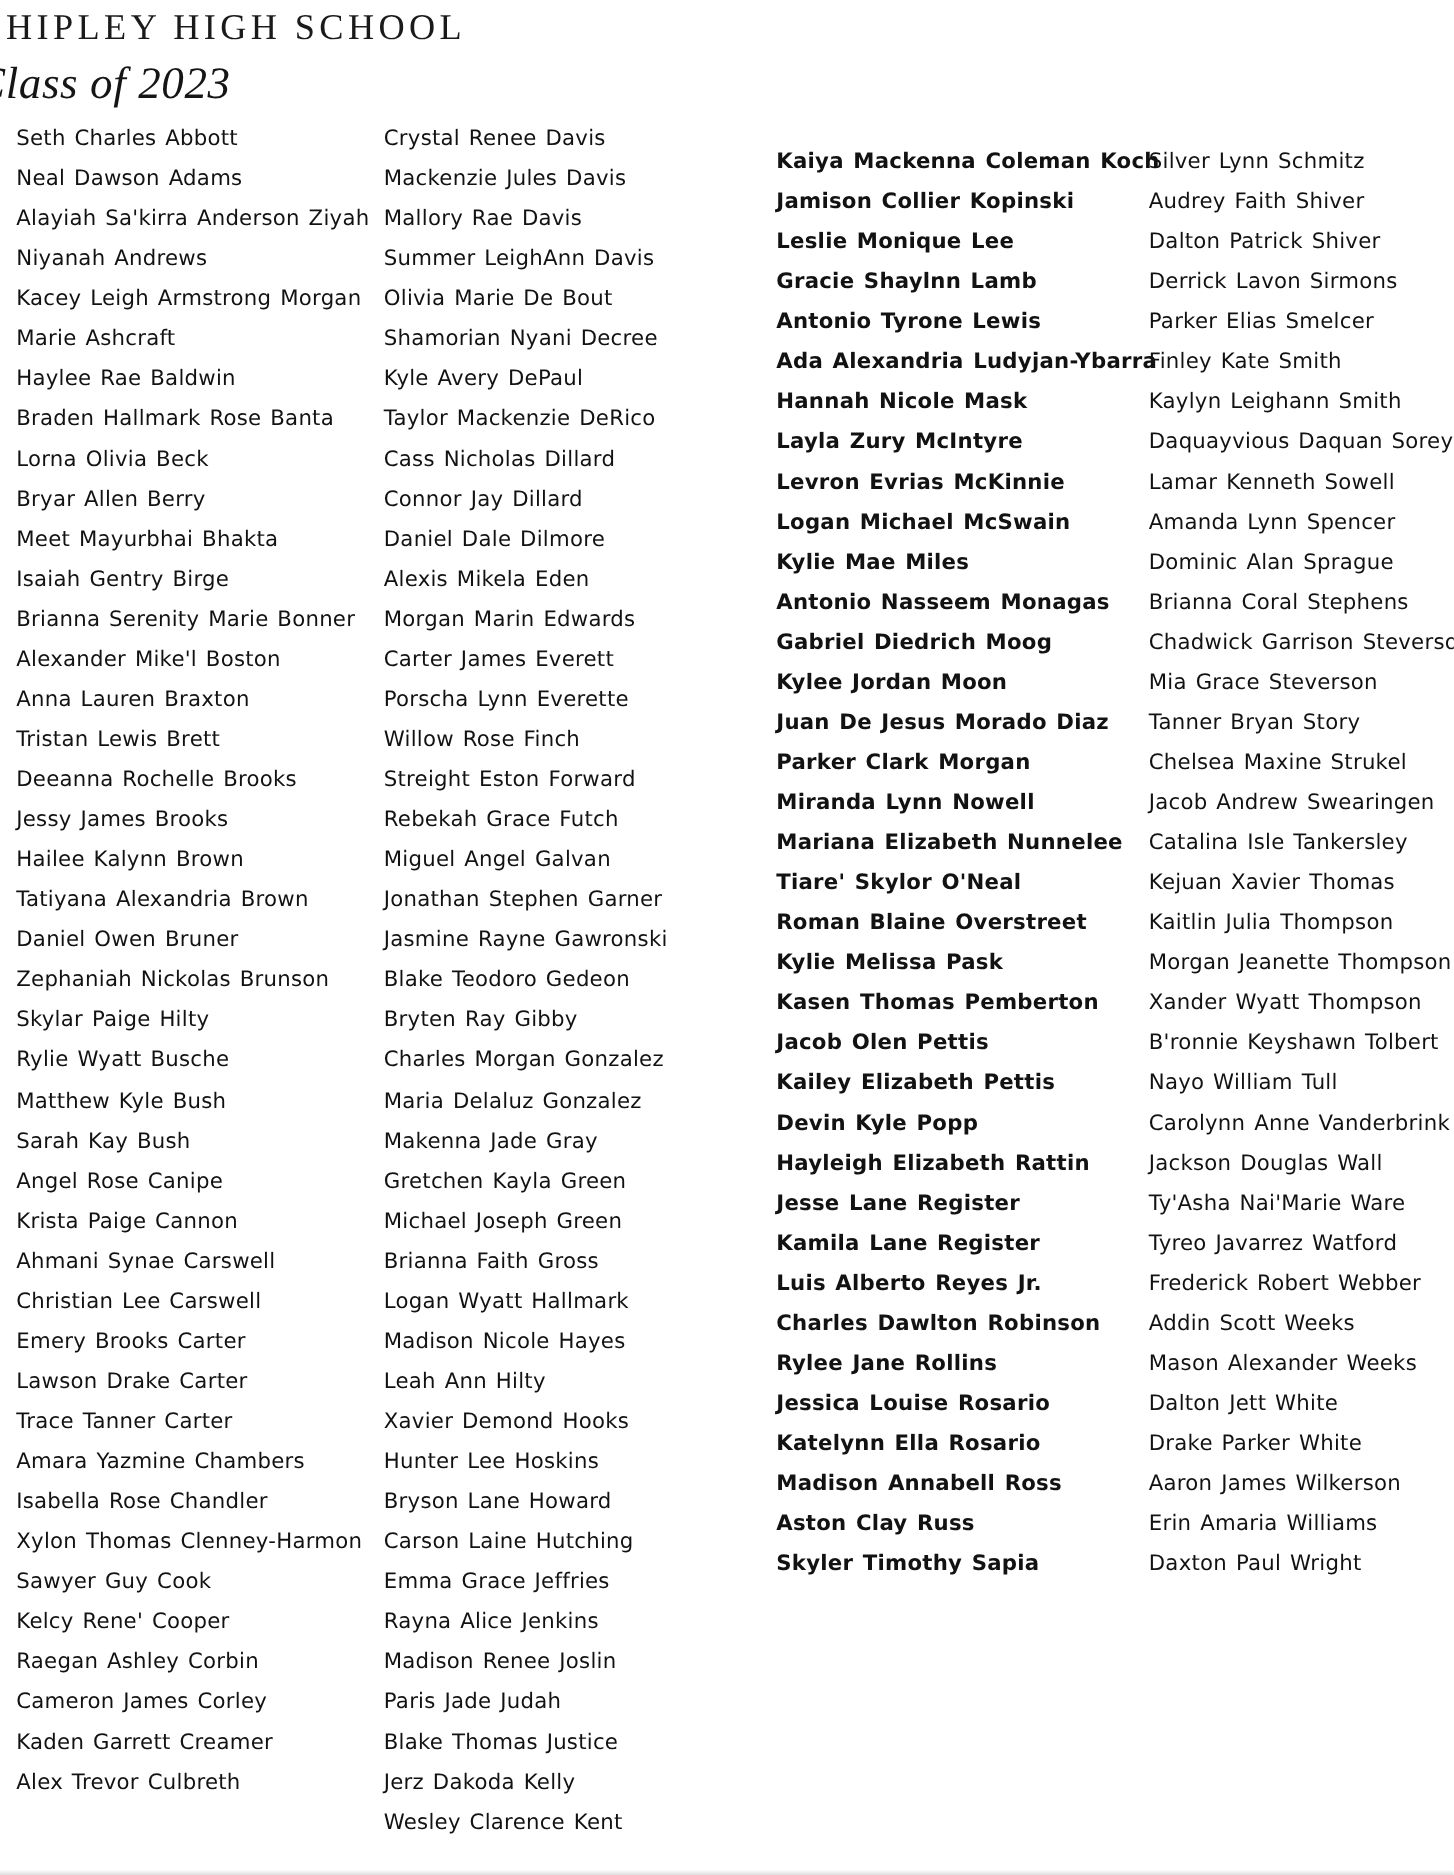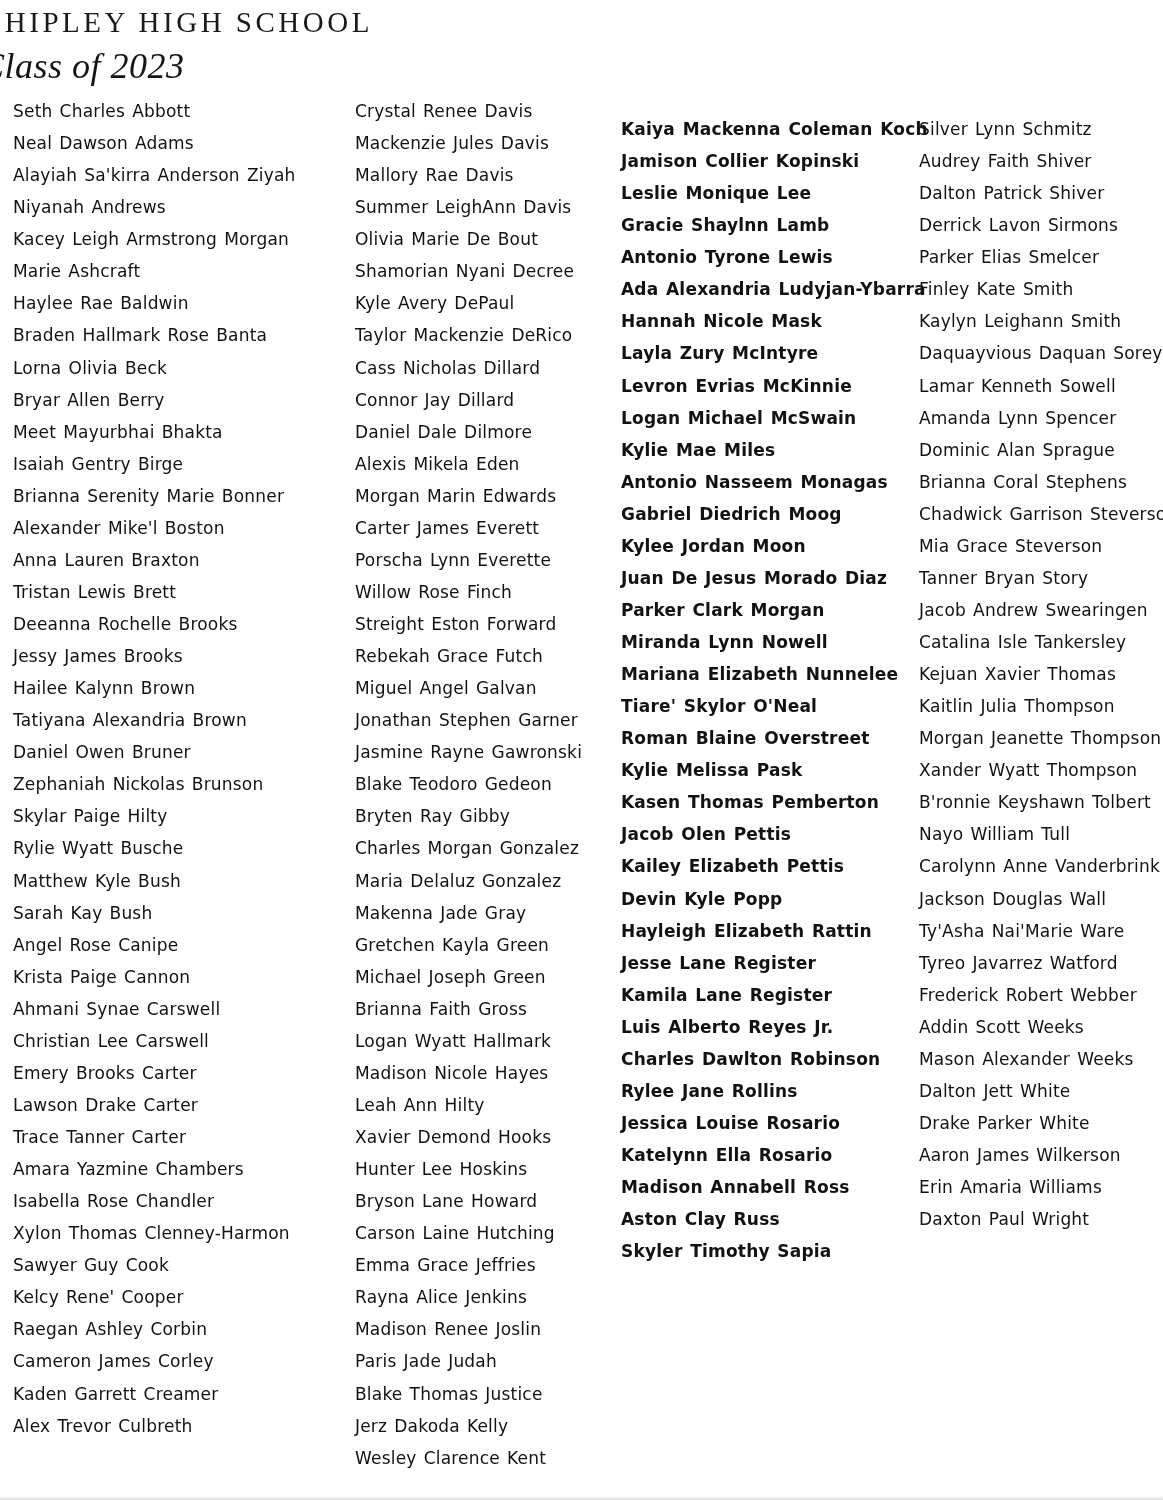--- a/index.html
+++ b/index.html
@@ -46,21 +46,21 @@
   }
   .name-row {
     font-size: 17px;
     line-height: 32.07px;
     height: 32.07px;
     color: #121212;
     letter-spacing: 0.2px;
     word-spacing: 1.5px;
   }
   #col-1 { left: 13px;  top: 95px;  width: 295px; }
-  #col-2 { left: 307px; top: 95px;  width: 315px; margin-left: 48px; }
+  #col-2 { left: 307px; top: 95px;  width: 315px; }
   #col-3 { left: 621px; top: 113px; width: 300px; font-weight: bold; }
   #col-4 { left: 919px; top: 113px; width: 244px; }
   .scan-edge {
     position: absolute;
     left: 0;
     bottom: 0;
     width: 1163px;
     height: 4px;
     background: linear-gradient(to bottom, rgba(255,255,255,0), rgba(120,120,120,0.25));
   }
@@ -209,20 +209,21 @@
     <div class="name-row">Finley Kate Smith</div>
     <div class="name-row">Kaylyn Leighann Smith</div>
     <div class="name-row">Daquayvious Daquan Sorey</div>
     <div class="name-row">Lamar Kenneth Sowell</div>
     <div class="name-row">Amanda Lynn Spencer</div>
     <div class="name-row">Dominic Alan Sprague</div>
     <div class="name-row">Brianna Coral Stephens</div>
     <div class="name-row">Chadwick Garrison Steverson</div>
     <div class="name-row">Mia Grace Steverson</div>
     <div class="name-row">Tanner Bryan Story</div>
+    <div class="name-row">Chelsea Maxine Strukel</div>
     <div class="name-row">Jacob Andrew Swearingen</div>
     <div class="name-row">Catalina Isle Tankersley</div>
     <div class="name-row">Kejuan Xavier Thomas</div>
     <div class="name-row">Kaitlin Julia Thompson</div>
     <div class="name-row">Morgan Jeanette Thompson</div>
     <div class="name-row">Xander Wyatt Thompson</div>
     <div class="name-row">B'ronnie Keyshawn Tolbert</div>
     <div class="name-row">Nayo William Tull</div>
     <div class="name-row">Carolynn Anne Vanderbrink</div>
     <div class="name-row">Jackson Douglas Wall</div>

